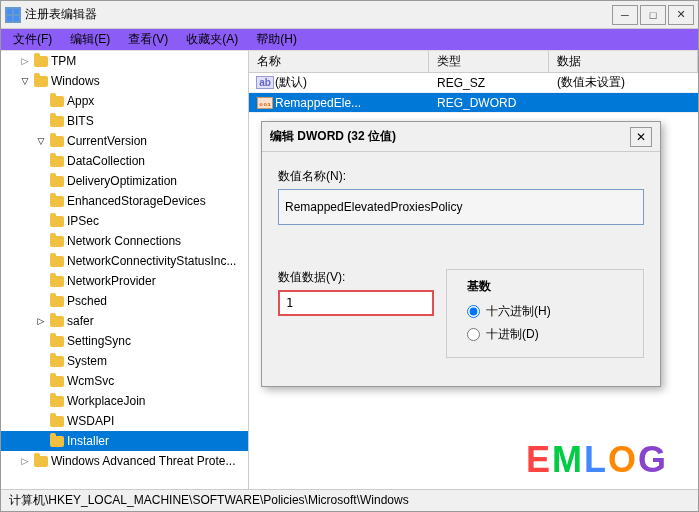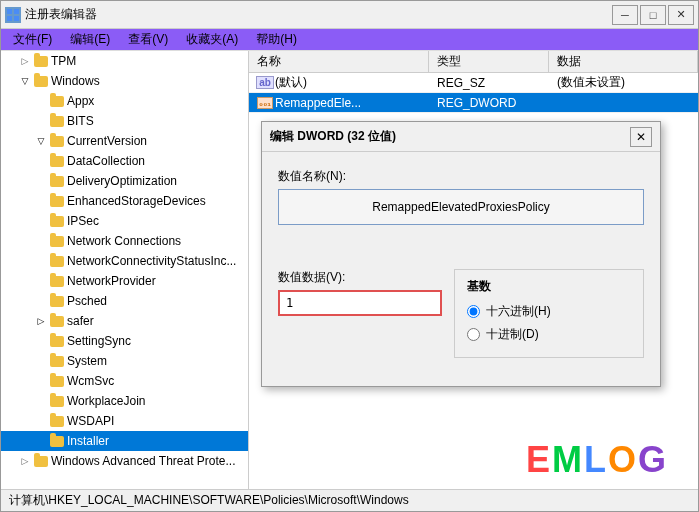--- a/index.html
+++ b/index.html
@@ -334,21 +334,20 @@
       color: #000;
     }
     .form-input {
       width: 100%;
       height: 26px;
       border: 1px solid #7b9cc7;
       background: white;
       padding: 17px 6px;
       font-size: 12px;
       font-family: "Microsoft YaHei", Arial, sans-serif;
-      text-align: center;
     }
 
     .value-row {
       display: flex;
       gap: 12px;
       margin-bottom: 12px;
       margin-top: 44px;
     }
     .value-input-group {
       flex: 1;
@@ -365,21 +364,21 @@
       border: 2px solid #e05050;
       background: white;
       padding: 2px 6px;
       font-size: 12px;
       font-family: "Consolas", monospace;
     }
 
     .base-group {
       flex: 1;
       border: 1px solid #ccc;
-      padding: 8px 12px;
+      padding: 8px 20px;
     }
     .base-title {
       font-size: 12px;
       font-weight: bold;
       margin-bottom: 8px;
       color: #000;
     }
     .radio-row {
       display: flex;
       align-items: center;

